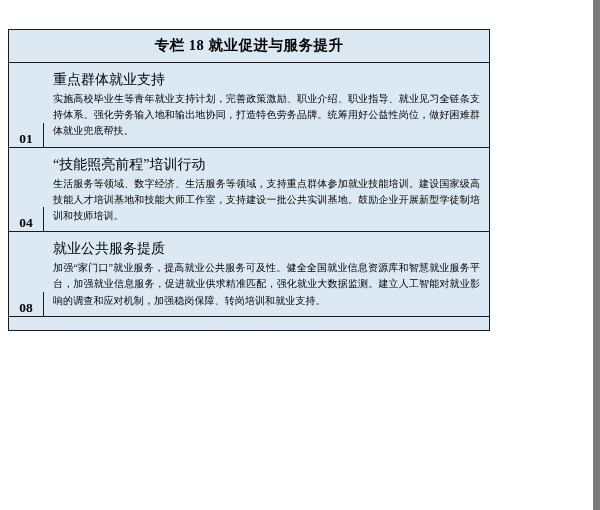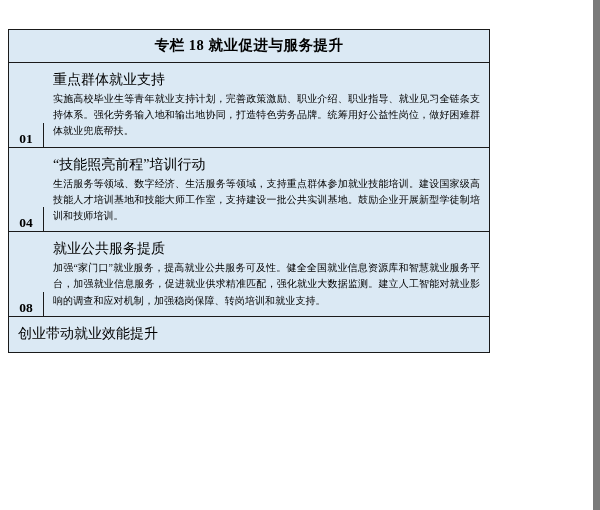--- a/index.html
+++ b/index.html
@@ -122,21 +122,20 @@
     <div class="item">
       <div class="num-cell">08</div>
       <div class="body-cell">
         <div class="item-heading">就业公共服务提质</div>
         <div class="item-text">加强“家门口”就业服务，提高就业公共服务可及性。健全全国就业信息资源库和智慧就业服务平台，加强就业信息服务，促进就业供求精准匹配，强化就业大数据监测。建立人工智能对就业影响的调查和应对机制，加强稳岗保障、转岗培训和就业支持。</div>
       </div>
     </div>
 
     <div class="item last">
       <div class="body-cell">
-        <div class="item-heading">创业带动就业效能提升</div>
       </div>
     </div>
 
   </div>
 
   <div class="right-edge"></div>
 
 </div>
 
 </body></html>

